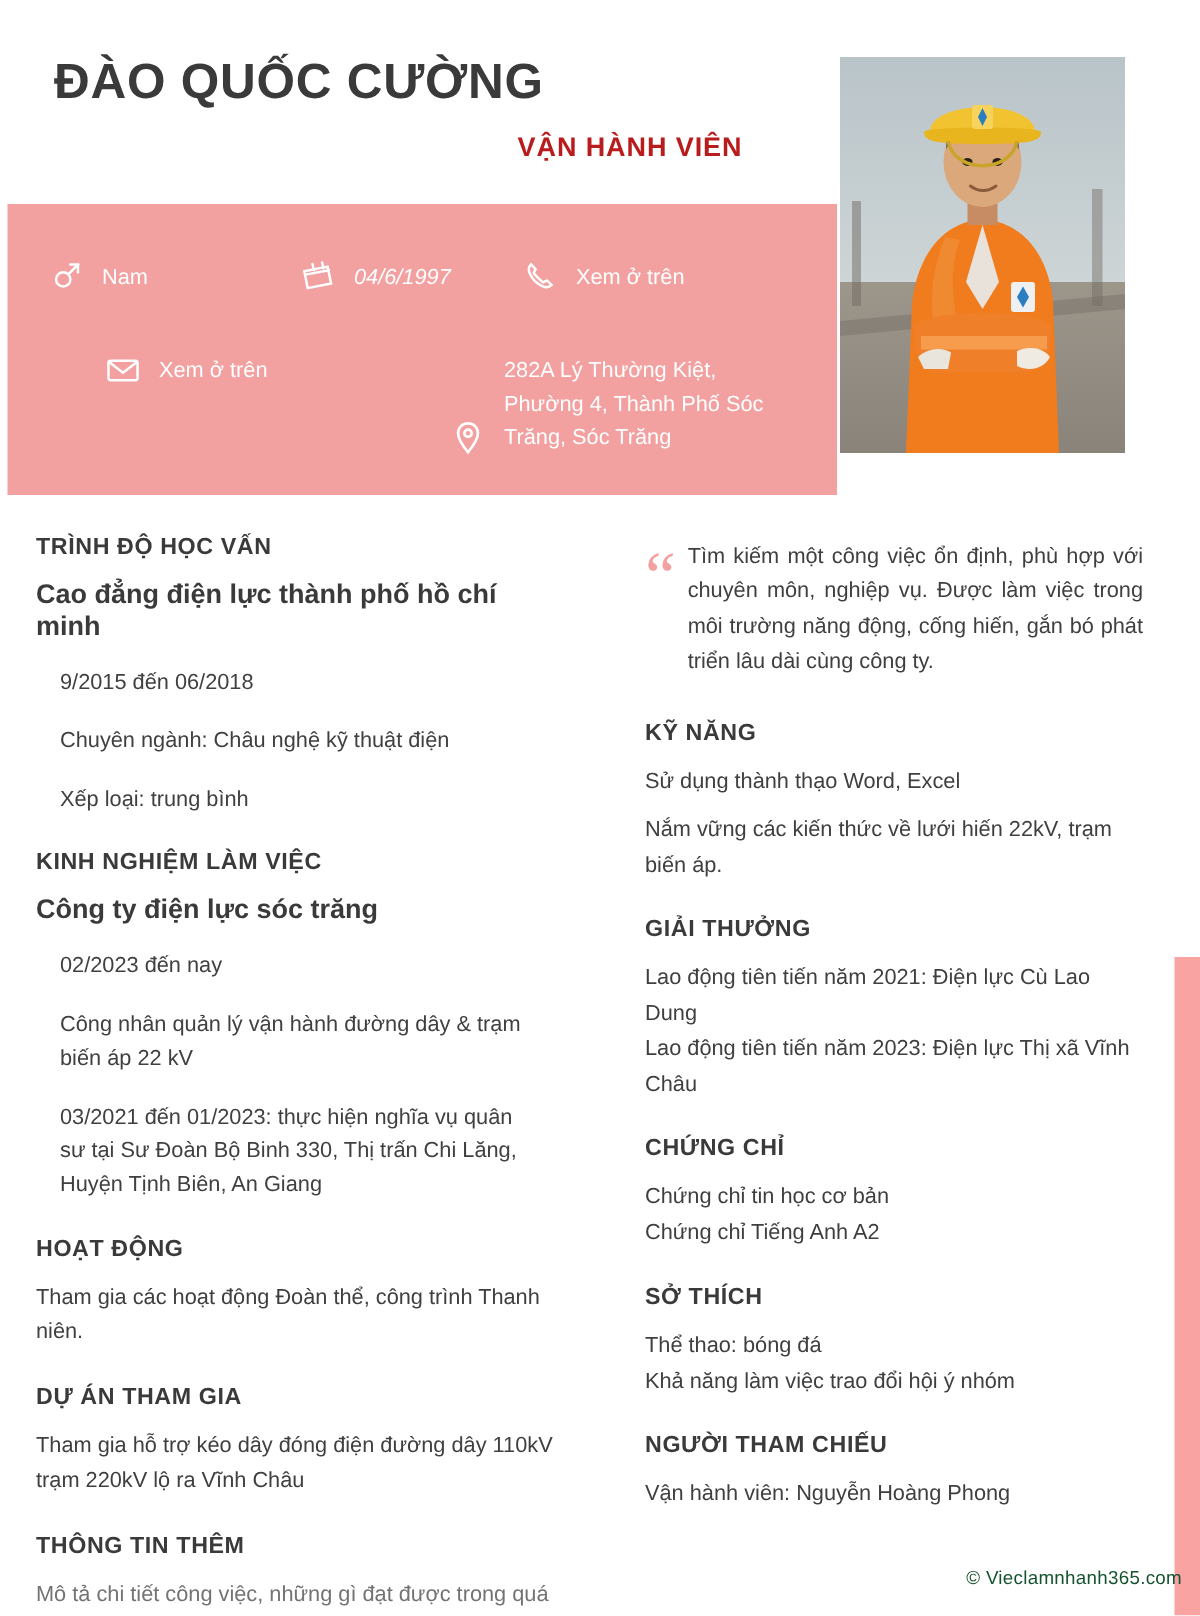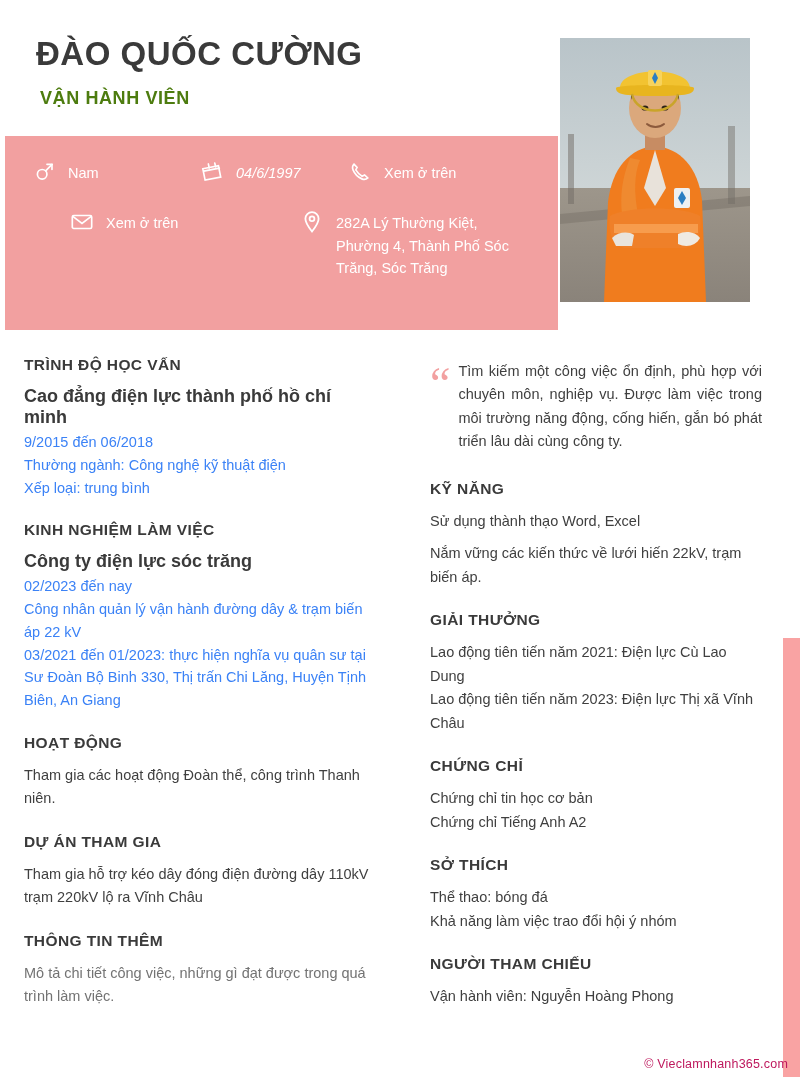--- a/index.html
+++ b/index.html
@@ -29,44 +29,46 @@
     font-weight: bold;
     letter-spacing: 0.5px;
     color: #3a3a3a;
     margin: 0;
     line-height: 1.2;
   }
   .job-title {
     font-size: 18px;
     font-weight: bold;
     letter-spacing: 0.6px;
-    color: #4d7c0f;
+    color: #b91c1c;
     margin: 14px 0 0 4px;
+    text-align: center;
   }
 
   .info-panel {
     position: absolute;
     left: 5px;
     top: 136px;
     width: 553px;
     height: 194px;
     background: #f2a0a0;
     box-sizing: border-box;
     padding: 24px 0 0 0;
   }
   .info-row {
     display: flex;
     align-items: flex-start;
   }
   .info-item {
     display: flex;
-    align-items: flex-start;
+    align-items: flex-end;
     color: #ffffff;
     font-size: 14.5px;
     line-height: 1.55;
+    margin-top: 12px;
   }
   .info-item .ico {
     flex: 0 0 auto;
     width: 30px;
     height: 24px;
     display: flex;
     align-items: center;
     justify-content: center;
     margin-right: 9px;
   }
@@ -117,22 +119,22 @@
   .sec + .sec { margin-top: 22px; }
   .sub-title {
     font-size: 18px;
     font-weight: bold;
     color: #3a3a3a;
     margin: 0 0 3px 0;
   }
   .line {
     font-size: 14.5px;
     line-height: 1.57;
-    color: #3b82f6;
-    margin: 0;
+    color: #404040;
+    margin: 16px;
   }
   .para {
     font-size: 14.5px;
     line-height: 1.62;
     color: #3f3f3f;
     margin: 0;
   }
   .gap-sm { margin-top: 9px; }
 
   
@@ -168,23 +170,23 @@
     right: 0;
     top: 638px;
     width: 17px;
     height: 439px;
     background: #f9a3a3;
   }
 
   .watermark {
     position: absolute;
     right: 12px;
-    bottom: 6px;
+    bottom: 18px;
     font-size: 12.5px;
-    color: #be185d;
+    color: #14532d;
     letter-spacing: 0.2px;
   }
 </style>
 </head>
 <body>
 
 <div class="header">
 
   <div class="name-block">
     <h1 class="full-name">ĐÀO QUỐC CƯỜNG</h1>
@@ -306,21 +308,21 @@
 </div>
 
 <div class="content">
 
   <div class="col-left">
 
     <div class="sec">
       <div class="sec-title">TRÌNH ĐỘ HỌC VẤN</div>
       <div class="sub-title">Cao đẳng điện lực thành phố hồ chí minh</div>
       <div class="line">9/2015 đến 06/2018</div>
-      <div class="line">Thường ngành: Công nghệ kỹ thuật điện</div>
+      <div class="line">Chuyên ngành: Châu nghệ kỹ thuật điện</div>
       <div class="line">Xếp loại: trung bình</div>
     </div>
 
     <div class="sec">
       <div class="sec-title">KINH NGHIỆM LÀM VIỆC</div>
       <div class="sub-title">Công ty điện lực sóc trăng</div>
       <div class="line">02/2023 đến nay</div>
       <div class="line">Công nhân quản lý vận hành đường dây &amp; trạm biến áp 22 kV</div>
       <div class="line">03/2021 đến 01/2023: thực hiện nghĩa vụ quân sư tại Sư Đoàn Bộ Binh 330, Thị trấn Chi Lăng, Huyện Tịnh Biên, An Giang</div>
     </div>

